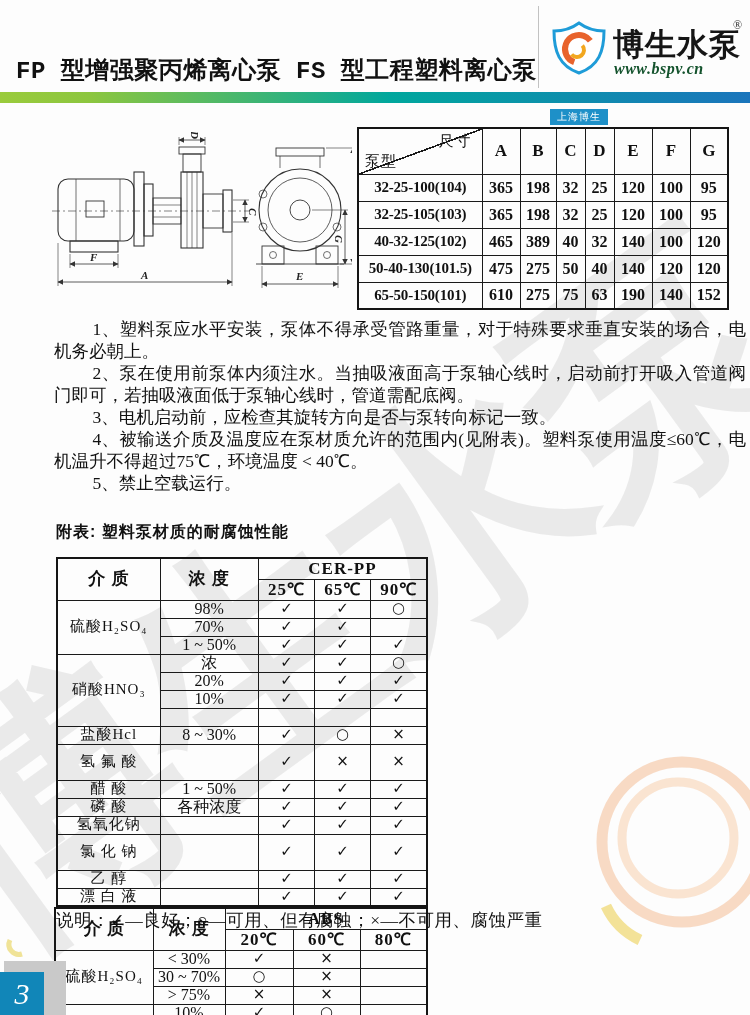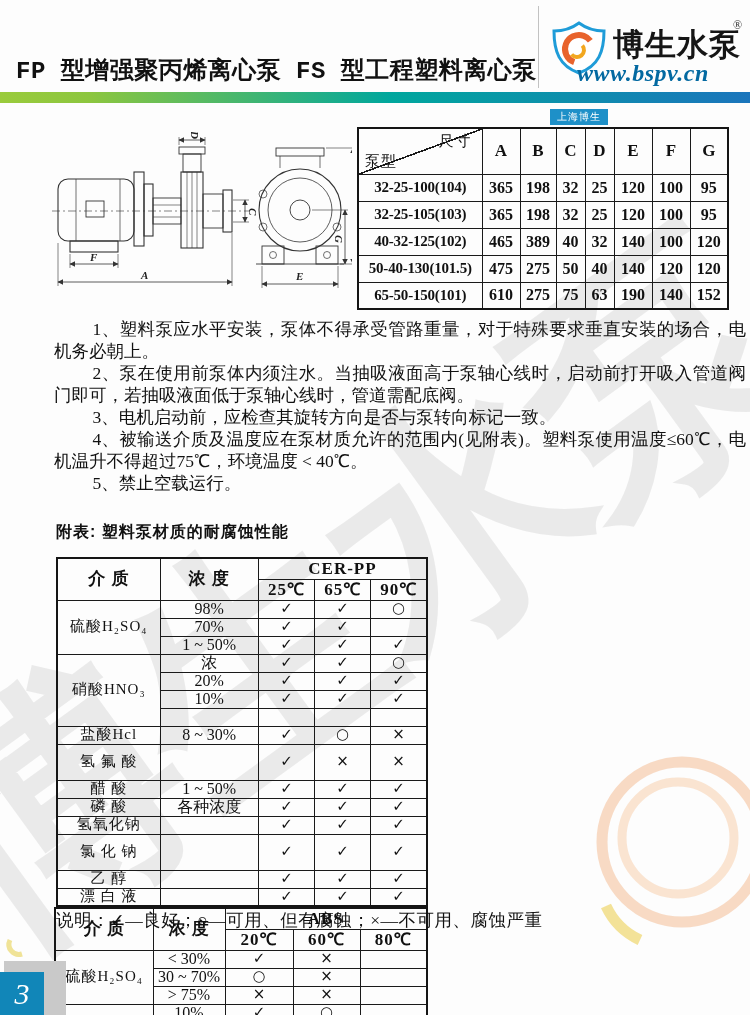--- a/index.html
+++ b/index.html
@@ -16,22 +16,22 @@
   .content{position:relative;z-index:1;}
   .hdr-title{position:absolute;left:16px;top:54px;font-family:Liberation Mono, monospace;
              font-weight:700;font-size:24px;letter-spacing:.5px;white-space:nowrap;}
   .hdr-divider{position:absolute;left:538px;top:6px;width:1px;height:82px;background:#c2c2c2;}
   .logo-shield{position:absolute;left:550px;top:21px;}
   .logo-sub{position:absolute;left:550px;top:73px;width:58px;height:16px;background:#1e90c8;color:#fff;
             font-family:"Liberation Sans",sans-serif;font-size:10px;line-height:16px;text-align:center;letter-spacing:1px;margin-top:36px;}
   .logo-brand{position:absolute;left:613px;top:24px;font-family:"Liberation Sans",sans-serif;
               font-weight:700;font-size:31px;letter-spacing:1px;color:#151515;white-space:nowrap;}
   .logo-reg{position:absolute;left:733px;top:18px;font-size:12px;color:#333;}
-  .logo-url{position:absolute;left:577px;top:60px;font-style:italic;font-weight:700;font-size:24px;
-            color:#0369a1;letter-spacing:.5px;white-space:nowrap;}
+  .logo-url{position:absolute;left:614px;top:60px;font-style:italic;font-weight:700;font-size:16px;
+            color:#14532d;letter-spacing:.5px;white-space:nowrap;}
   .gradbar{position:absolute;left:0;top:92px;width:750px;height:11px;
            background:linear-gradient(90deg,#9acb3c 0%,#8cc63f 12%,#00a79d 52%,#1b75bc 100%);}
   
   .drawing{position:absolute;left:50px;top:132px;width:302px;height:178px;}
   .drawing svg text{font-family:"Liberation Serif",serif;font-size:11px;font-weight:700;font-style:italic;fill:#222;}
   
   .dim-table{position:absolute;left:357px;top:127px;border-collapse:collapse;table-layout:fixed;
              border:2.5px solid #151515;background:transparent;}
   .dim-table th,.dim-table td{border:1px solid #1a1a1a;text-align:center;vertical-align:middle;padding:0;}
   .dim-table thead tr{height:46px;}

